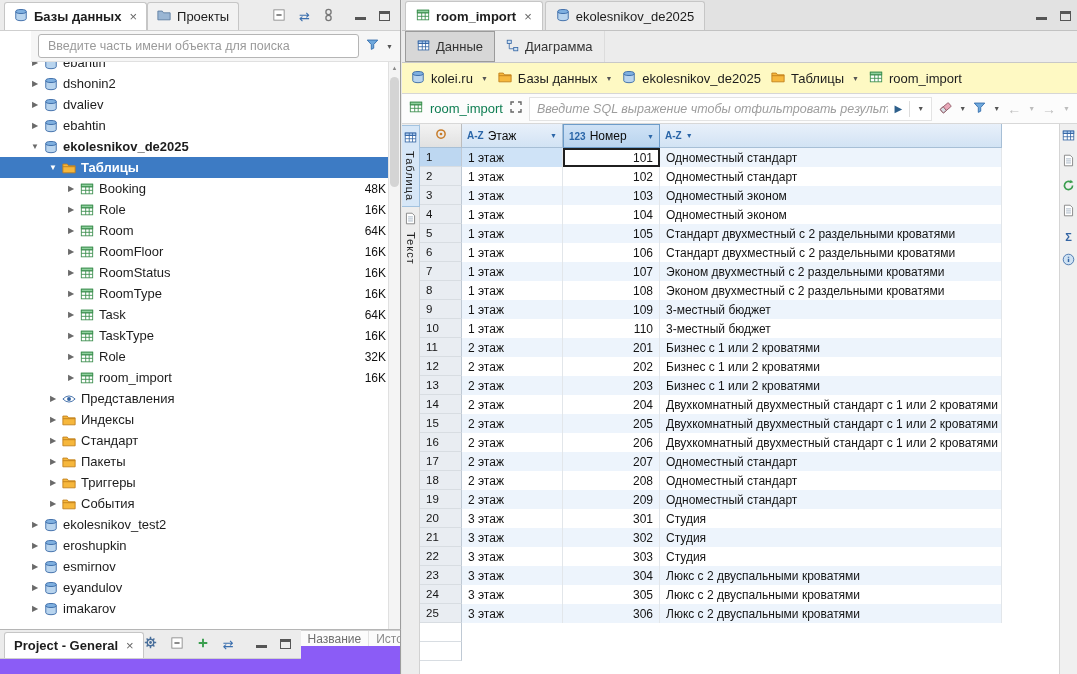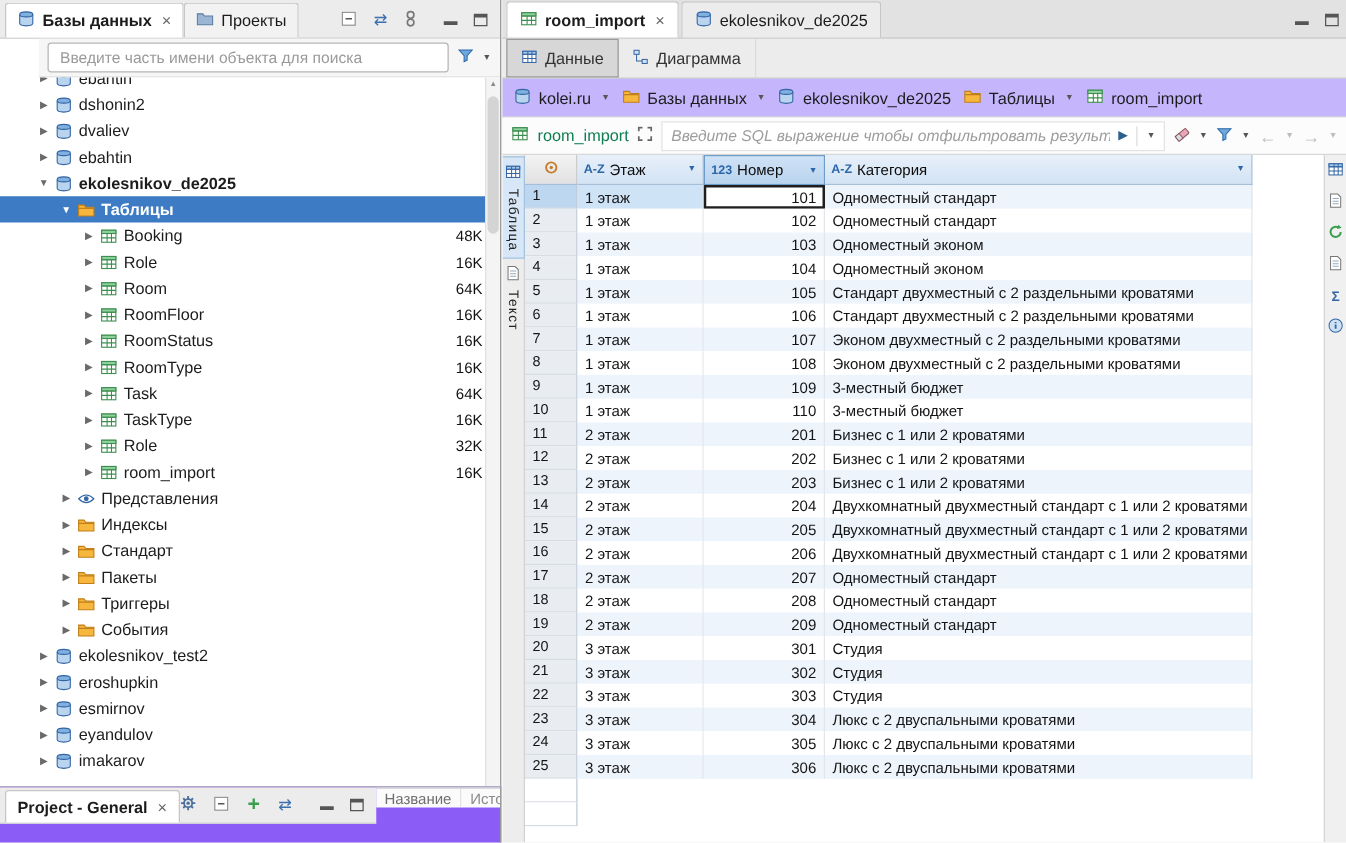--- a/index.html
+++ b/index.html
@@ -46,21 +46,21 @@
 
   
   .editor-area{position:absolute;left:402px;top:0;width:675px;height:674px;background:#fff;display:flex;flex-direction:column;}
   .editor-tabbar{height:31px;background:#e2e2e2;border-bottom:1px solid #c2c2c2;display:flex;align-items:flex-end;padding-left:3px;flex:none;}
   .etab{display:flex;align-items:center;gap:6px;padding:0 10px;height:29px;background:#ececec;border:1px solid #c6c6c6;border-bottom:none;border-radius:3px 3px 0 0;margin-right:2px;white-space:nowrap;}
   .etab.active{background:#fff;font-weight:bold;}
   .etab .close{color:#666;font-weight:normal;margin-left:2px;}
   .subtabbar{height:32px;background:#ececec;border-bottom:1px solid #c8c8c8;display:flex;align-items:stretch;padding-left:3px;flex:none;}
   .stab{display:flex;align-items:center;gap:6px;padding:0 11px;color:#333;border-right:1px solid #dcdcdc;white-space:nowrap;}
   .stab.active{background:#d7d7d7;border:1px solid #9b9b9b;}
-  .breadcrumb{height:31px;background:#c4b5fd;border-bottom:1px solid #d6d6d6;display:flex;align-items:center;padding-left:9px;gap:10px;flex:none;white-space:nowrap;overflow:hidden;}
+  .breadcrumb{height:31px;background:#fef9c3;border-bottom:1px solid #d6d6d6;display:flex;align-items:center;padding-left:9px;gap:10px;flex:none;white-space:nowrap;overflow:hidden;}
   .crumb{display:flex;align-items:center;gap:6px;}
   .crumb .dd{margin-left:2px;}
   .data-toolbar{height:30px;background:#fcfcfc;border-bottom:1px solid #d8d8d8;display:flex;align-items:center;gap:7px;padding:0 7px;flex:none;}
   .tname{color:#0e7d52;font-size:13px;}
   .filterbox{flex:1;display:flex;align-items:center;gap:7px;height:24px;background:#fff;border:1px solid #e3e3e3;padding:0 7px;min-width:100px;}
   .fph{flex:1;font-style:italic;color:#9d9d9d;font-size:12.5px;white-space:nowrap;overflow:hidden;}
   .play{color:#2d5f8b;font-size:10px;}
   .vline{width:1px;height:16px;background:#ddd;}
   .nav{font-size:14px;}
   .gray{color:#bdbdbd;}
@@ -623,21 +623,20 @@
             <span class="nm">Этаж</span>
             <span class="dd">▼</span>
           </div>
           <div class="g-h w-num hl">
             <span class="typ">123</span>
             <span class="nm">Номер</span>
             <span class="dd">▼</span>
           </div>
           <div class="g-h w-cat">
             <span class="typ">A-Z</span>
-            <span class="nm">Категория</span>
             <span class="dd">▼</span>
           </div>
         </div>
         <div id="grid-body">
             <div class="g-row odd">
               <div class="g-cell rn sel">1</div>
               <div class="g-cell w-floor cell-sel">1 этаж</div>
               <div class="g-cell w-num c-num cell-focus">101</div>
               <div class="g-cell w-cat">Одноместный стандарт</div>
             </div>

